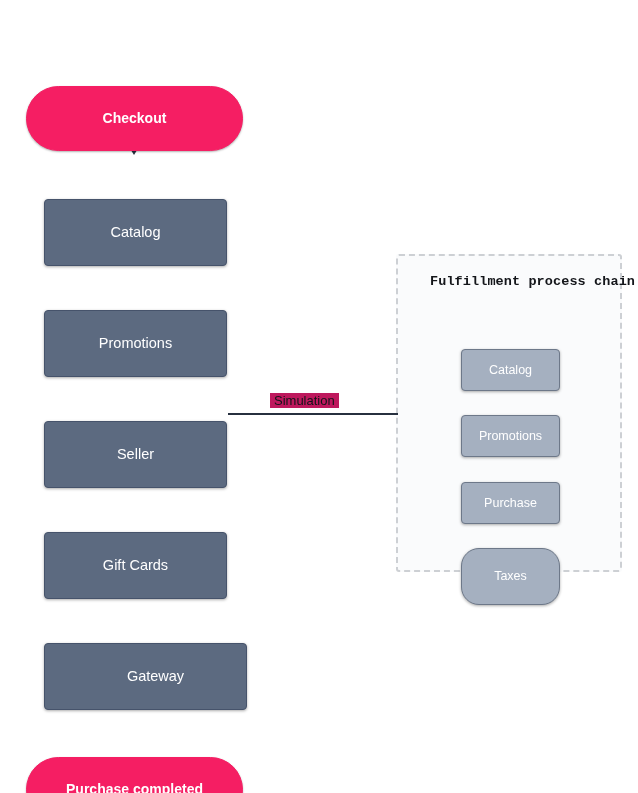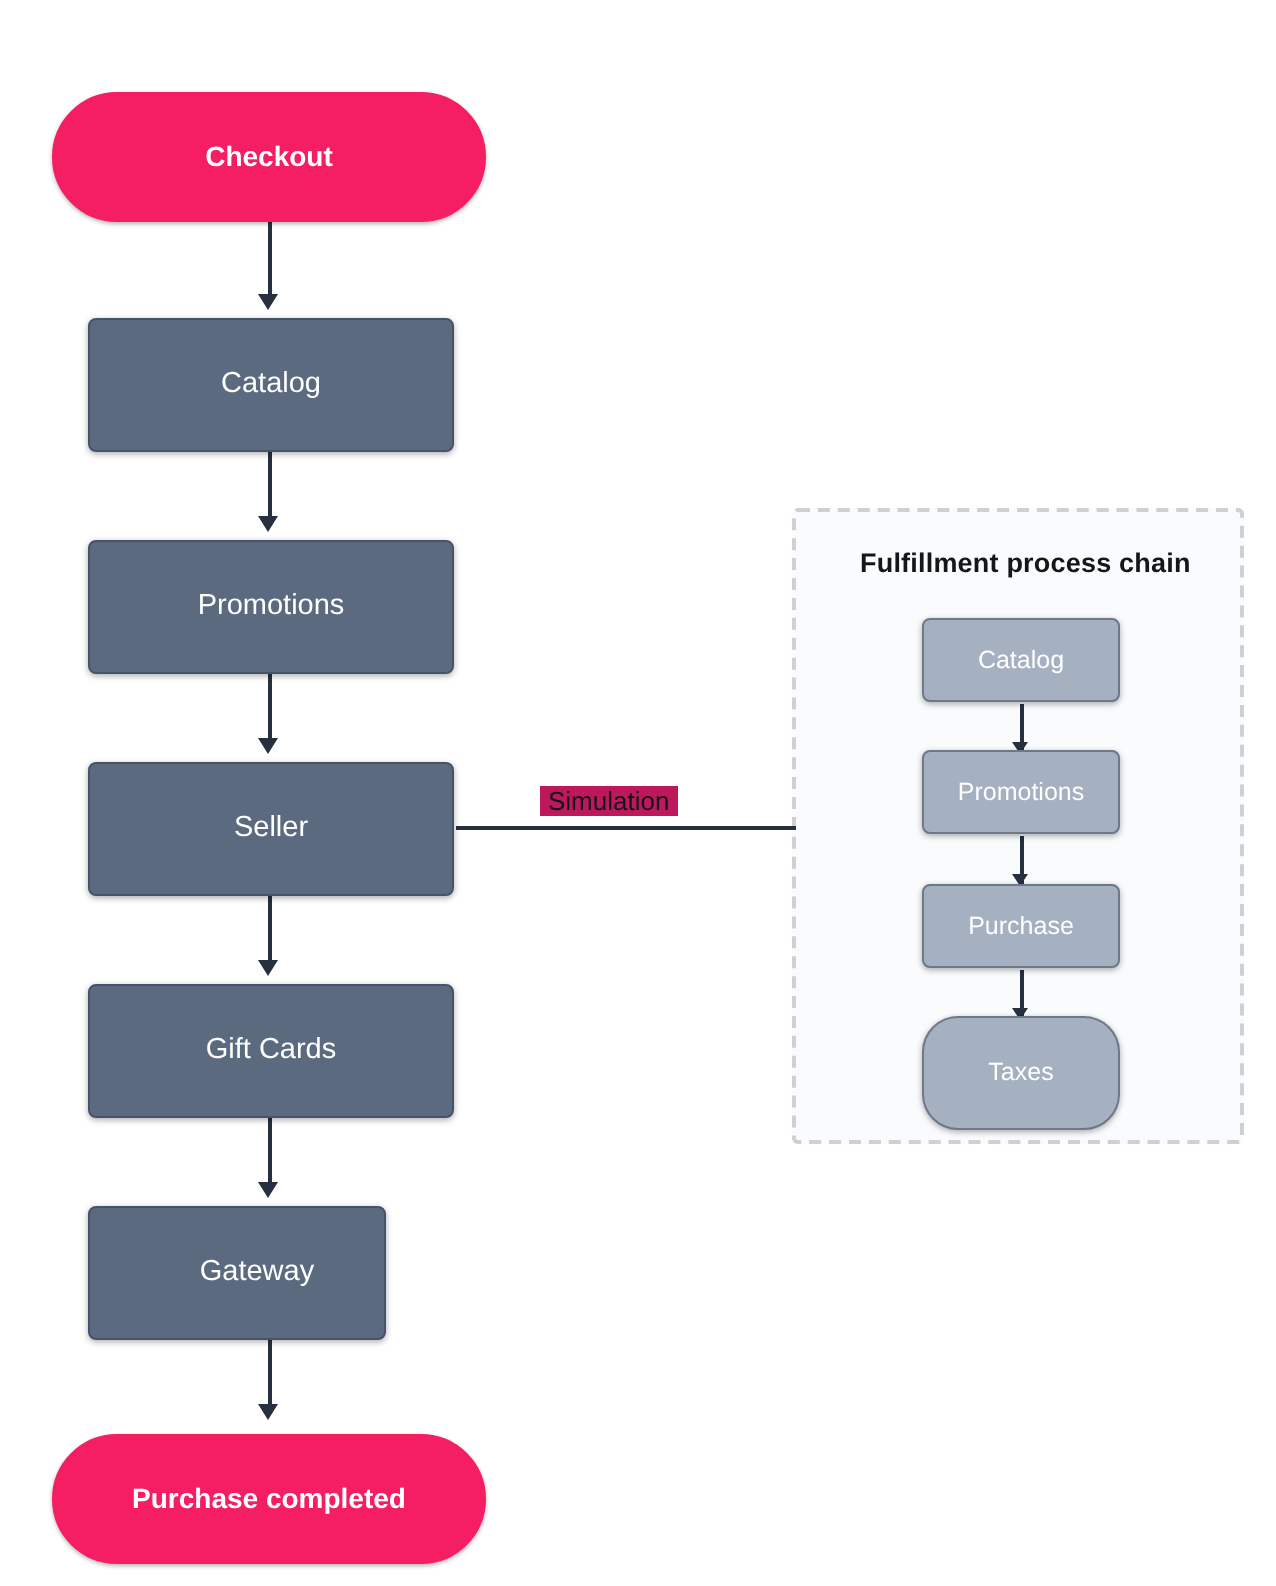--- a/index.html
+++ b/index.html
@@ -23,32 +23,33 @@
   
   .chain-title {
     position: absolute;
     font-size: 13.5px;
     font-weight: bold;
     color: #14161a;
     white-space: nowrap;
     letter-spacing: 0.1px;
   }
   #main-title { left: 47px; top: 7px; }
-  #sub-title  { left: 430px; top: 274px; }
+  #sub-title  { left: 430px; top: 274px; font-family: Liberation Mono, monospace; }
 
   
   .node {
     position: absolute;
     box-sizing: border-box;
     display: flex;
     align-items: center;
     justify-content: center;
     text-align: right;
     color: #ffffff;
     line-height: 1.15;
+    margin-top: 40px;
   }
   .node-terminal {
     background: #f51e63;
     border: 1px solid #f51e63;
     border-radius: 100px;
     font-size: 14px;
     font-weight: bold;
     box-shadow: 0 1px 2px rgba(0,0,0,0.30);
   }
   .node-process {
@@ -166,21 +167,21 @@
   </div>
 
   <div class="node node-process" style="left:44px; top:492px; width:183px; height:67px;">
     <span>Gift Cards</span>
   </div>
 
   <div class="node node-process" style="left:44px; top:381px; width:183px; height:67px;">
     <span>Seller</span>
   </div>
 
-  <div class="node node-process" style="left:44px; top:603px; width:149px; height:67px;padding-left:20px;">
+  <div class="node node-process" style="left:44px; top:603px; width:203px; height:67px;padding-left:20px;">
     <span>Gateway</span>
   </div>
 
   <div class="node node-terminal" style="left:26px; top:717px; width:217px; height:65px;">
     <span>Purchase completed</span>
   </div>
 
   <div class="node node-sub" style="left:461px; top:309px; width:99px; height:42px;">
     <span>Catalog</span>
   </div>

